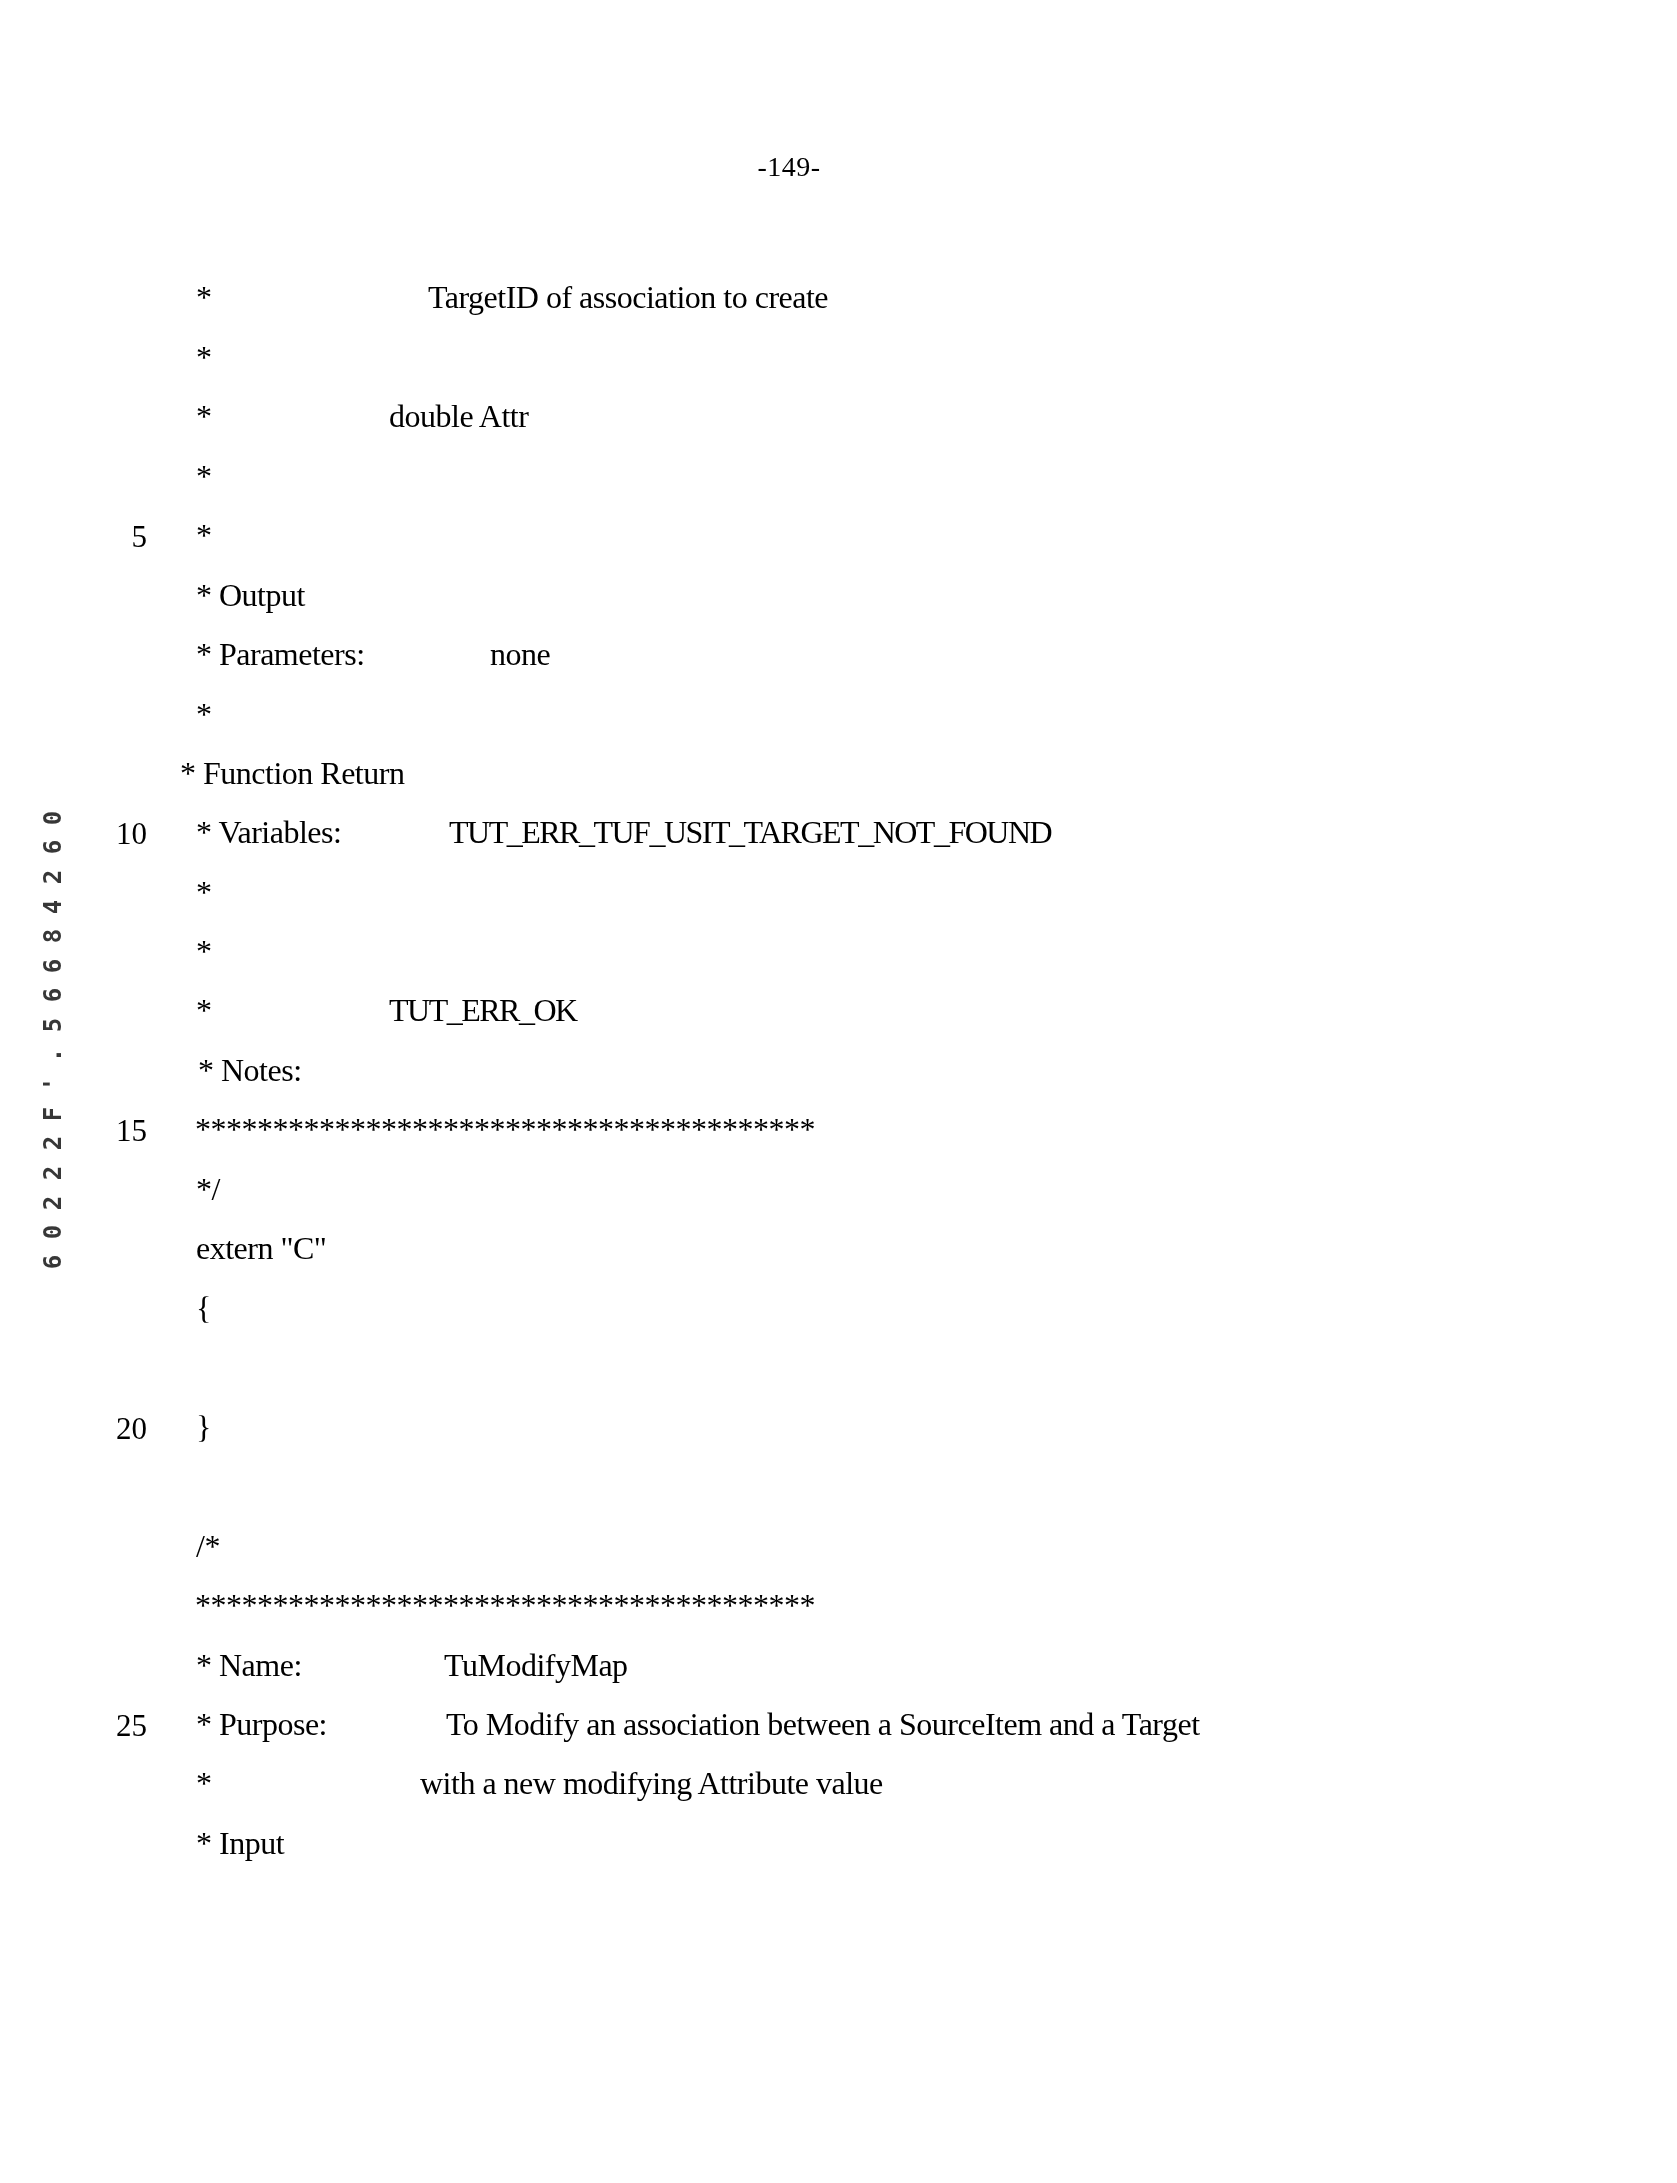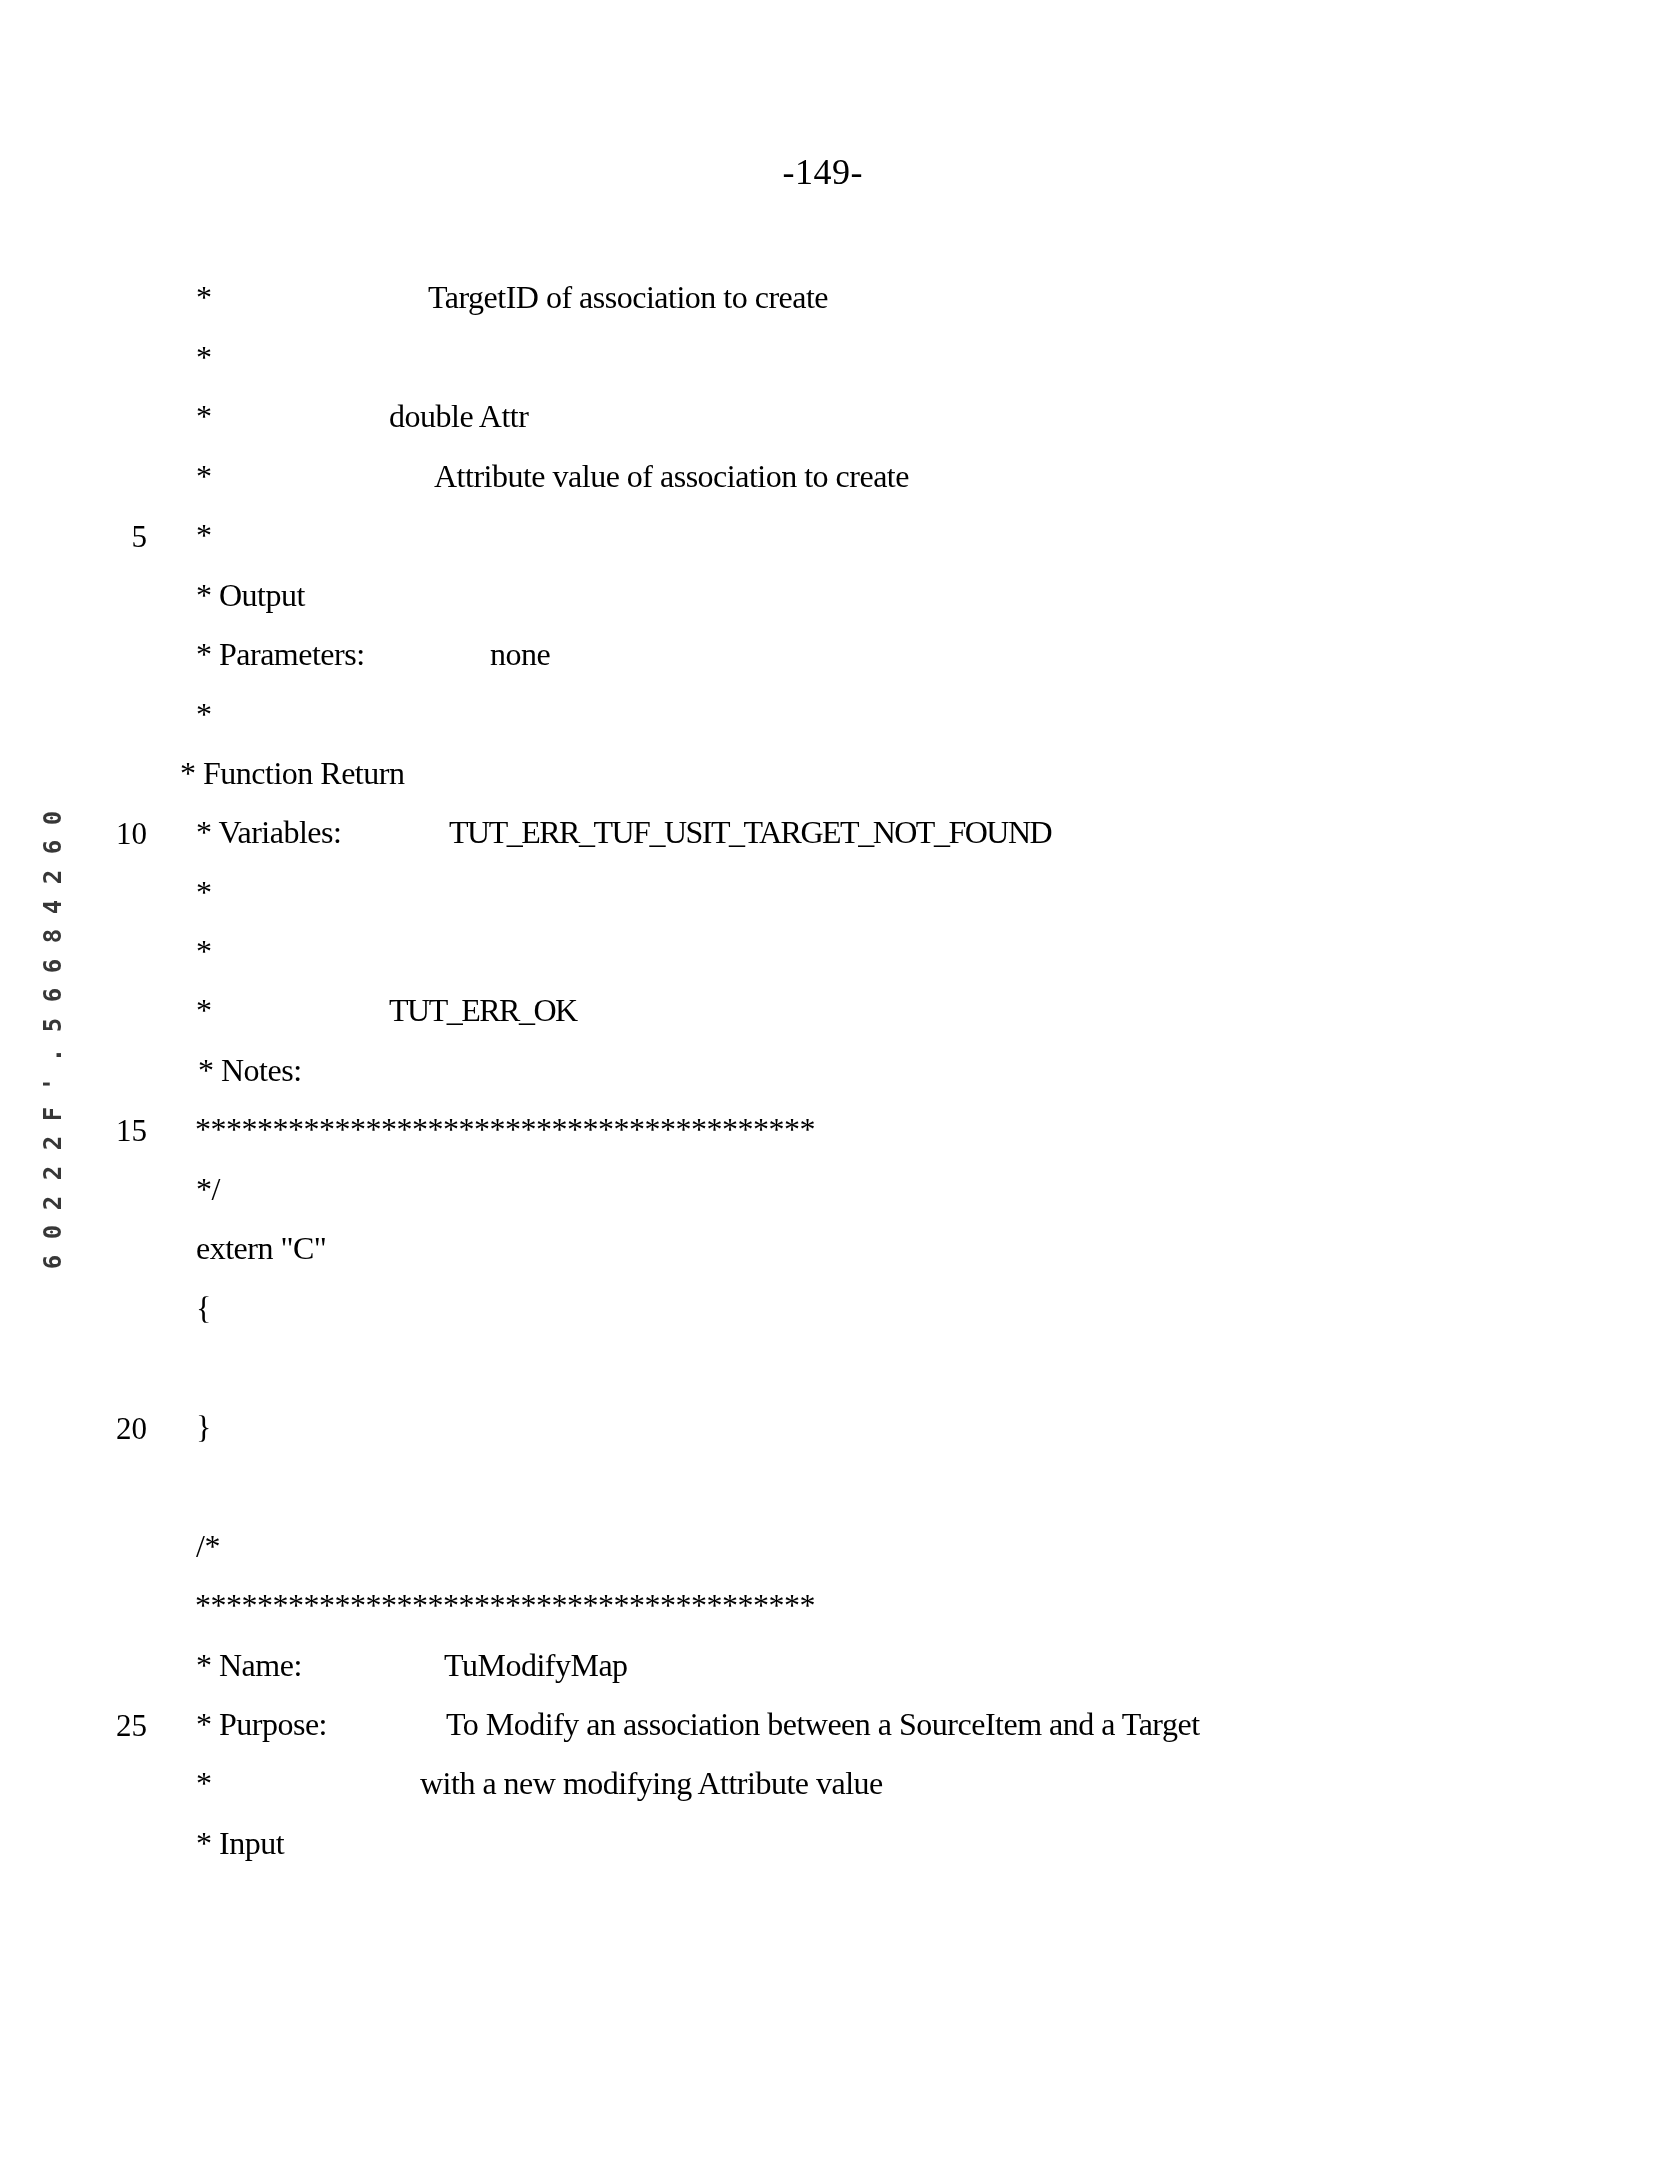--- a/index.html
+++ b/index.html
@@ -18,22 +18,22 @@
     inset: 0;
     background: #ffffff;
     color: #000000;
     font-family: "Liberation Serif", "DejaVu Serif", serif;
   }
   .pageno {
     position: absolute;
     top: 151px;
     left: 715px;
     width: 148px;
-    text-align: right;
-    font-size: 36px;
+    text-align: center;
+    font-size: 28px;
     letter-spacing: 0.5px;
     white-space: pre;
   }
   .line {
     position: absolute;
     left: 0;
     width: 1677px;
     height: 54px;
     font-size: 32px;
     letter-spacing: -0.5px;
@@ -119,21 +119,20 @@
     <span class="col" style="left:196px">*</span>
   </div>
 
   <div class="line" style="top:398px">
     <span class="col" style="left:196px">*</span>
     <span class="col" style="left:389px">double Attr</span>
   </div>
 
   <div class="line" style="top:458px">
     <span class="col" style="left:196px">*</span>
-    <span class="col" style="left:434px">Attribute value of association to create</span>
   </div>
 
   <div class="line" style="top:517px">
     <span class="col" style="left:196px">*</span>
   </div>
 
   <div class="line" style="top:577px">
     <span class="col" style="left:196px">* Output</span>
   </div>
 

